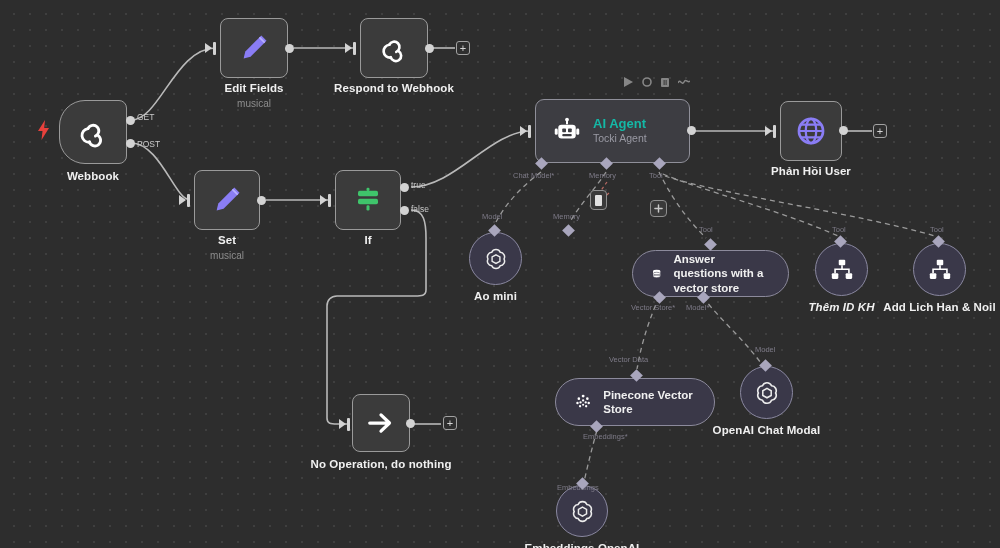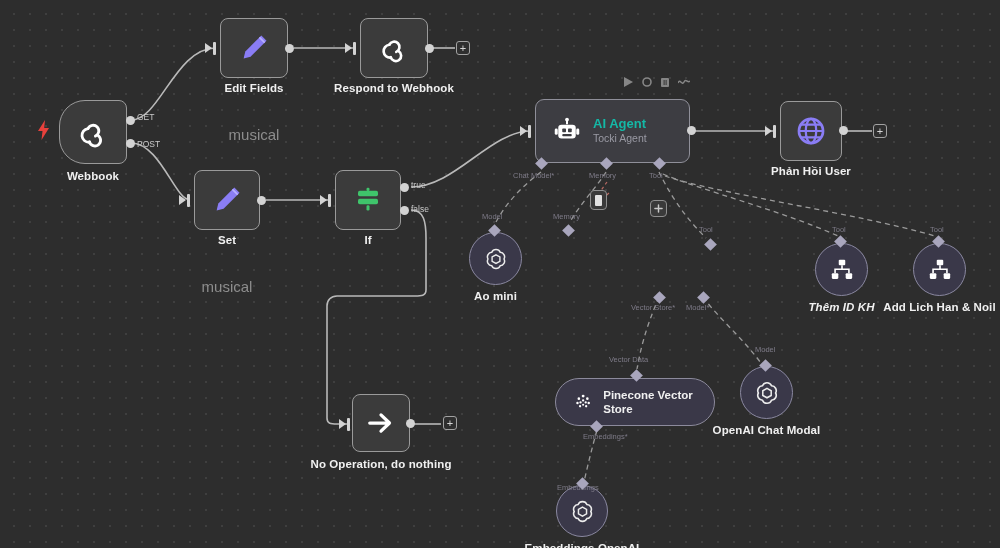--- a/index.html
+++ b/index.html
@@ -36,21 +36,21 @@
   .trigger-box { border-radius: 26px 8px 8px 26px; }
   .node-caption {
     position: absolute; left: 50%; transform: translateX(-50%);
     text-align: center; white-space: nowrap;
     color: #f0f0f0; font-size: 11.5px; font-weight: 700;
     letter-spacing: .1px;
   }
   .node-sub {
     position: absolute; left: 50%; transform: translateX(-50%);
     text-align: center; white-space: nowrap;
-    color: #8d8d8d; font-size: 15px; font-weight: 400; margin-top: 28px;
+    color: #8d8d8d; font-size: 10px; font-weight: 400;
   }
 
   
   .agent-box {
     background: #3d3d42;
     border: 1px solid #8f8f99;
     border-radius: 9px;
     display: flex; align-items: center; gap: 11px;
     padding: 0 16px;
   }
@@ -374,20 +374,32 @@
       </svg>
     </div>
     <div class="node-caption" style="top:58px; width:130px;">Ao mini</div>
   </div>
 
   <div class="port-label faint" style="left:553px; top:212px;">Memory</div>
   <div class="diamond" style="left:564px; top:226px;"></div>
 
   <div class="port-label faint" style="left:699px; top:225px;">Tool</div>
   <div class="diamond" style="left:706px; top:240px;"></div>
+  <div class="node" style="left:632px; top:250px;">
+    <div class="pill-box" style="width:157px;height:47px;">
+      <svg width="24" height="24" viewBox="0 0 24 24">
+        <ellipse cx="12" cy="6" rx="7.6" ry="3.1" fill="#ffffff"></ellipse>
+        <path d="M4.4 6v5.6c0 1.7 3.4 3.1 7.6 3.1s7.6-1.4 7.6-3.1V6" fill="#ffffff"></path>
+        <path d="M4.4 11.2v5.6c0 1.7 3.4 3.1 7.6 3.1s7.6-1.4 7.6-3.1v-5.6" fill="#ffffff"></path>
+        <ellipse cx="12" cy="11.4" rx="7.6" ry="3" fill="none" stroke="#3a3848" stroke-width="1.1"></ellipse>
+        <ellipse cx="12" cy="16.6" rx="7.6" ry="3" fill="none" stroke="#3a3848" stroke-width="1.1"></ellipse>
+      </svg>
+      <div class="pill-text" style="white-space:normal;">Answer questions with a vector store</div>
+    </div>
+  </div>
   <div class="diamond" style="left:655px; top:293px;"></div>
   <div class="port-label faint" style="left:631px; top:303px;">Vector Store*</div>
   <div class="diamond" style="left:699px; top:293px;"></div>
   <div class="port-label faint" style="left:686px; top:303px;">Model*</div>
 
   <div class="port-label faint" style="left:832px; top:225px;">Tool</div>
   <div class="diamond" style="left:836px; top:237px;"></div>
   <div class="node" style="left:815px; top:243px;">
     <div class="circ-box" style="width:53px;height:53px;">
       <svg width="26" height="26" viewBox="0 0 24 24">

